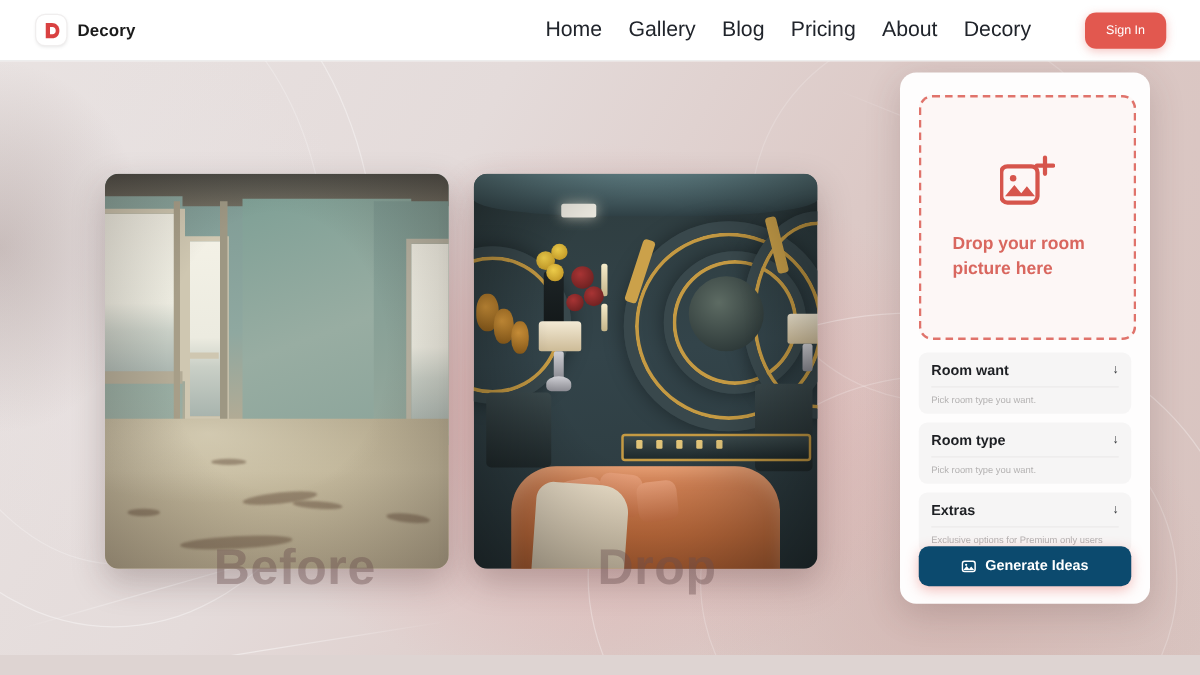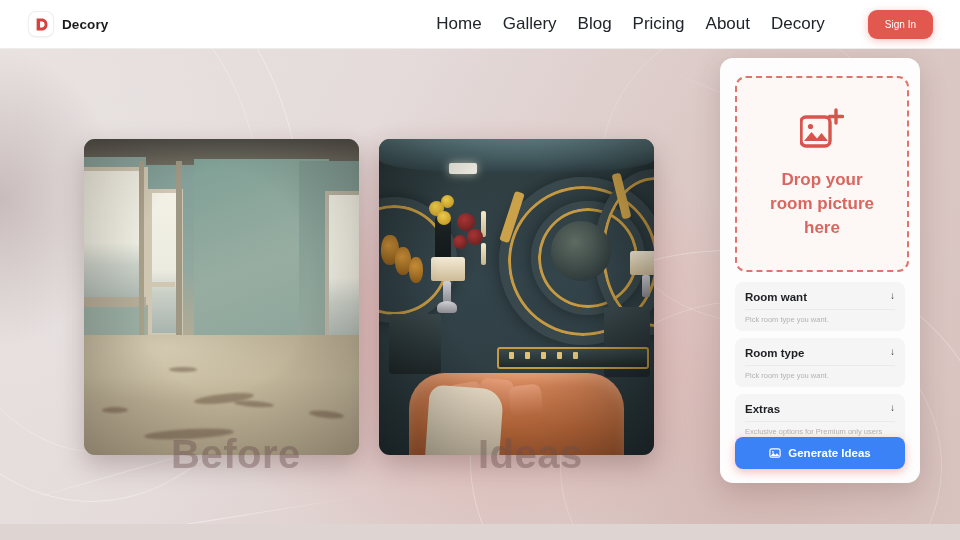--- a/index.html
+++ b/index.html
@@ -258,24 +258,23 @@
     border-radius: 11px;
     background: #fdf7f6;
     display: flex;
     flex-direction: column;
     align-items: center;
     justify-content: center;
     cursor: pointer;
   }
   .dz-icon { margin-bottom: 14px; }
   .dz-text {
-    font-size: 17px;
+    font-size: 14px;
     font-weight: 600;
     color: #d9675f;
-    text-align: center;
     line-height: 1.4;
     width: 120px;
   }
   .accordion {
     position: absolute;
     left: 15px; top: 224px;
     width: 170px;
   }
   .acc-row {
     background: #f6f5f5;
@@ -301,21 +300,21 @@
     position: absolute;
     right: 10px; top: 9px;
     font-size: 10px;
     color: #3a3c40;
     line-height: 1;
   }
   .generate-btn {
     position: absolute;
     left: 15px; top: 379px;
     width: 170px; height: 32px;
-    background: #3b82f6;
+    background: #0c4a6e;
     color: #ffffff;
     border: none;
     border-radius: 8px;
     font-size: 11.5px;
     font-weight: 600;
     font-family: "Liberation Sans", sans-serif;
     display: flex;
     align-items: center;
     justify-content: center;
     gap: 7px;
@@ -433,21 +432,21 @@
       <div class="ra-sofa"></div>
       <div class="ra-cushion c1"></div>
       <div class="ra-cushion c2"></div>
       <div class="ra-cushion c3"></div>
       <div class="ra-throw"></div>
       <div class="ra-vig"></div>
     </div>
   </div>
 
   <div class="shot-label label-before">Before</div>
-  <div class="shot-label label-after">Ideas</div>
+  <div class="shot-label label-after">Drop</div>
 
   <div class="panel">
 
     <div class="dropzone">
       <span class="dz-icon">
         <svg width="44" height="42" viewBox="0 0 44 42">
           <path d="M6 9h19a5 5 0 0 1 5 5v19a5 5 0 0 1-5 5H6a5 5 0 0 1-5-5V14a5 5 0 0 1 5-5z" fill="none" stroke="#d6554c" stroke-width="3.4"></path>
           <circle cx="10.5" cy="18.5" r="2.6" fill="#d6554c"></circle>
           <path d="M4 33l7.5-9 5.5 6.5 4.5-5.5L28 33z" fill="#d6554c"></path>
           <path d="M36 2v13M29.5 8.5h13" stroke="#d6554c" stroke-width="3.4" stroke-linecap="round"></path>

